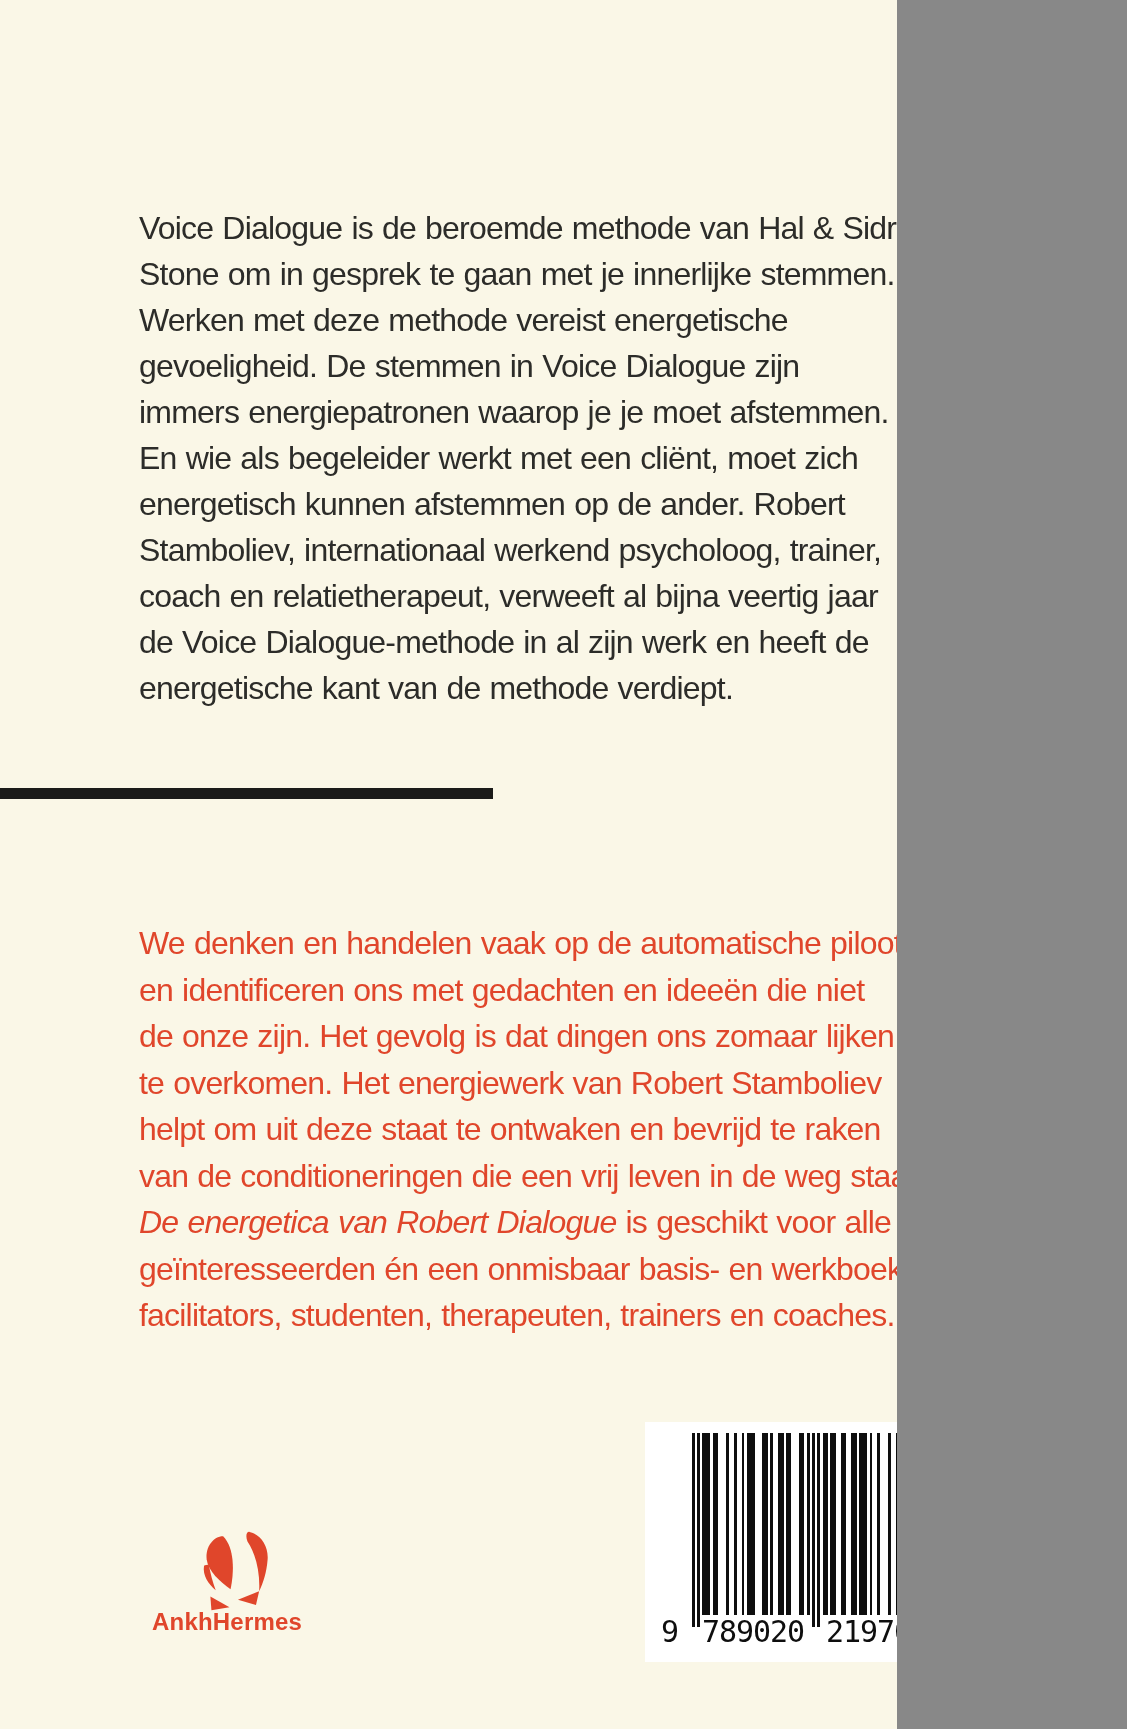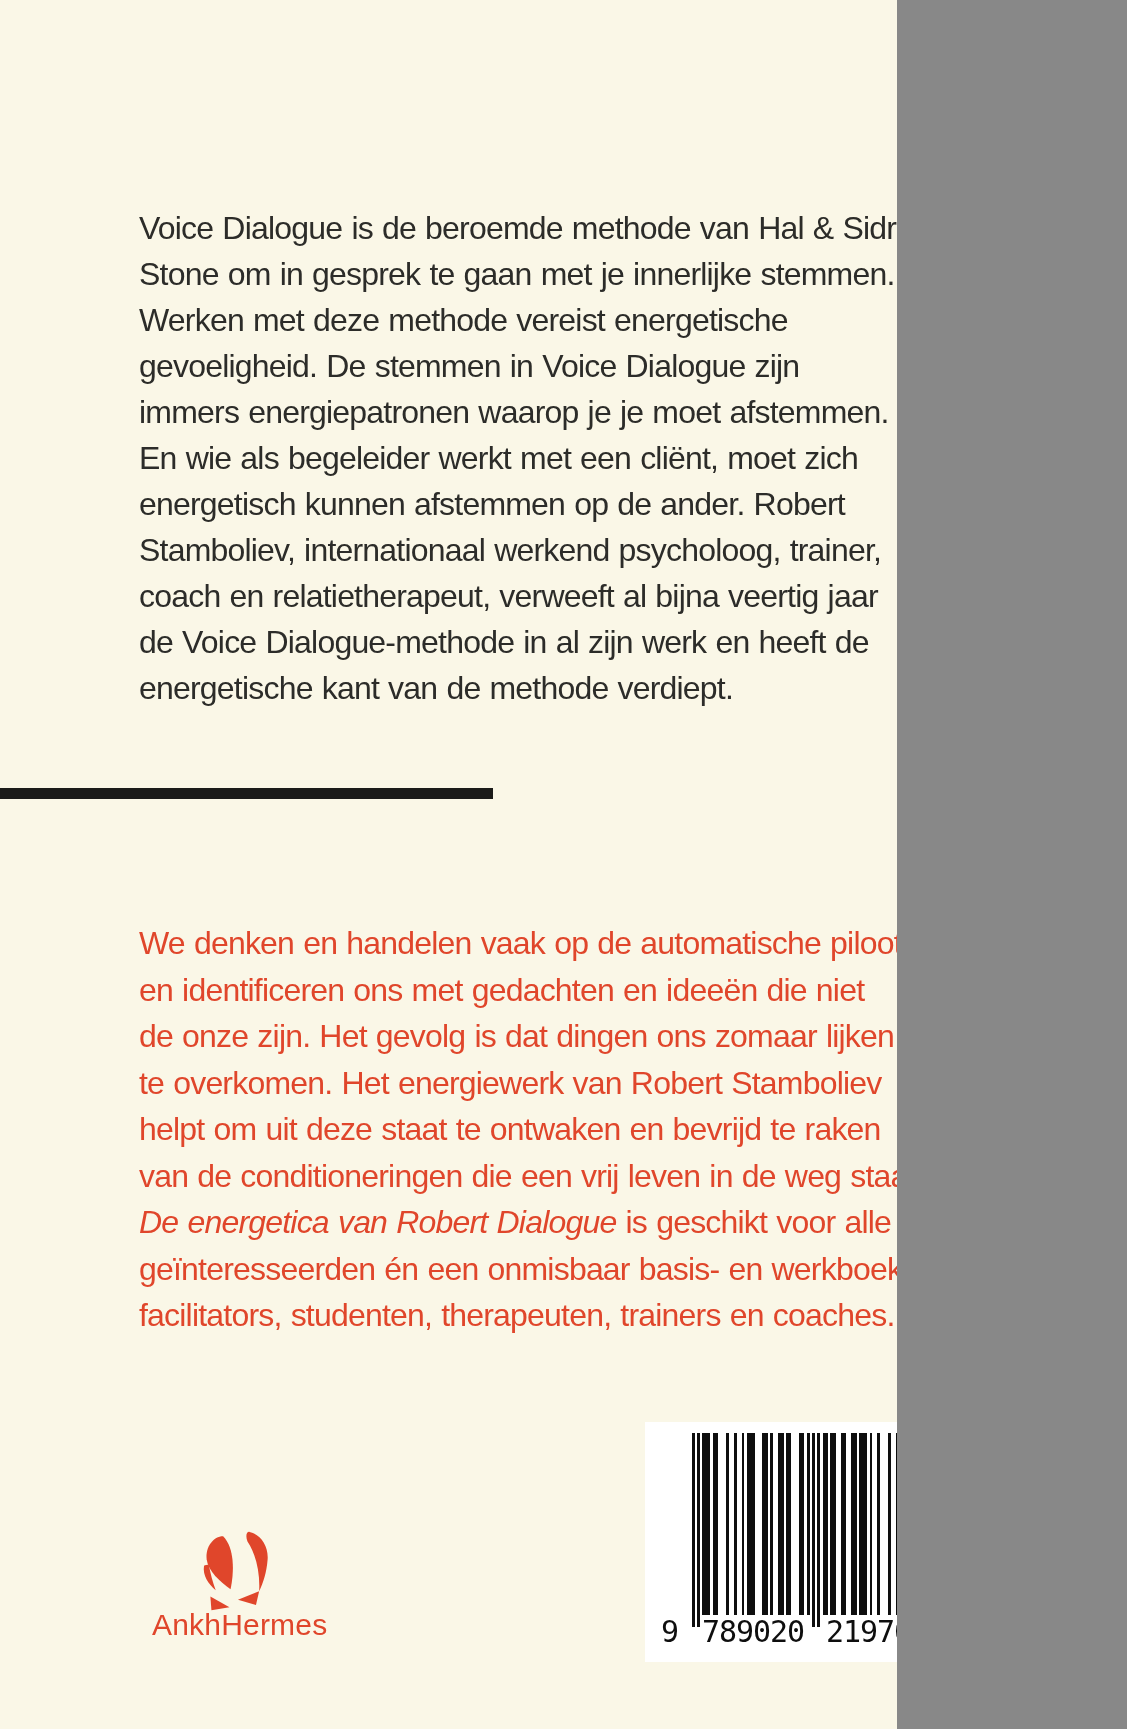--- a/index.html
+++ b/index.html
@@ -46,22 +46,22 @@
   .para-red em{font-style:italic;}
   .logo-svg{
     position:absolute;
     left:186px;top:1516px;
     width:106px;height:106px;
     color:var(--accent);
   }
   .publisher-name{
     position:absolute;
     left:152px;top:1608px;
-    font-size:30px;
-    font-weight:normal;
+    font-size:24px;
+    font-weight:bold;
     letter-spacing:0.2px;
     color:var(--accent);
   }
   .barcode-box{
     position:absolute;
     left:645px;top:1422px;
     width:330px;height:240px;
     background:#FFFFFF;
   }
   .barcode-svg{display:block;color:#0E0E0E;}

